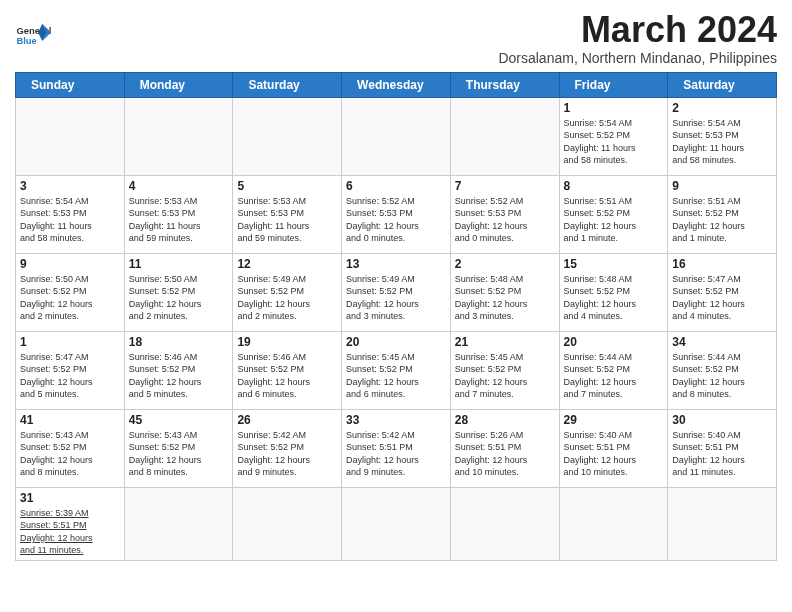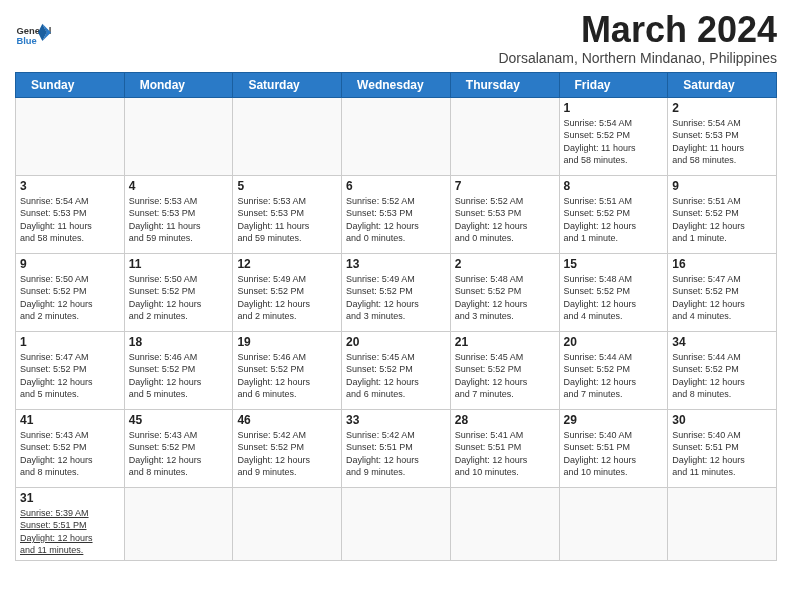--- a/index.html
+++ b/index.html
@@ -295,36 +295,36 @@
 and 8 minutes.</div>
         </td>
         <td>
           <span class="day-num">45</span>
           <div class="day-info" style="white-space: pre-line;">Sunrise: 5:43 AM
 Sunset: 5:52 PM
 Daylight: 12 hours
 and 8 minutes.</div>
         </td>
         <td>
-          <span class="day-num">46</span>
+          <span class="day-num">26</span>
           <div class="day-info" style="white-space: pre-line;">Sunrise: 5:42 AM
 Sunset: 5:52 PM
 Daylight: 12 hours
 and 9 minutes.</div>
         </td>
         <td>
           <span class="day-num">33</span>
           <div class="day-info" style="white-space: pre-line;">Sunrise: 5:42 AM
 Sunset: 5:51 PM
 Daylight: 12 hours
 and 9 minutes.</div>
         </td>
         <td>
           <span class="day-num">28</span>
-          <div class="day-info" style="white-space: pre-line;">Sunrise: 5:41 AM
+          <div class="day-info" style="white-space: pre-line;">Sunrise: 5:26 AM
 Sunset: 5:51 PM
 Daylight: 12 hours
 and 10 minutes.</div>
         </td>
         <td>
           <span class="day-num">29</span>
           <div class="day-info" style="white-space: pre-line;">Sunrise: 5:40 AM
 Sunset: 5:51 PM
 Daylight: 12 hours
 and 10 minutes.</div>

